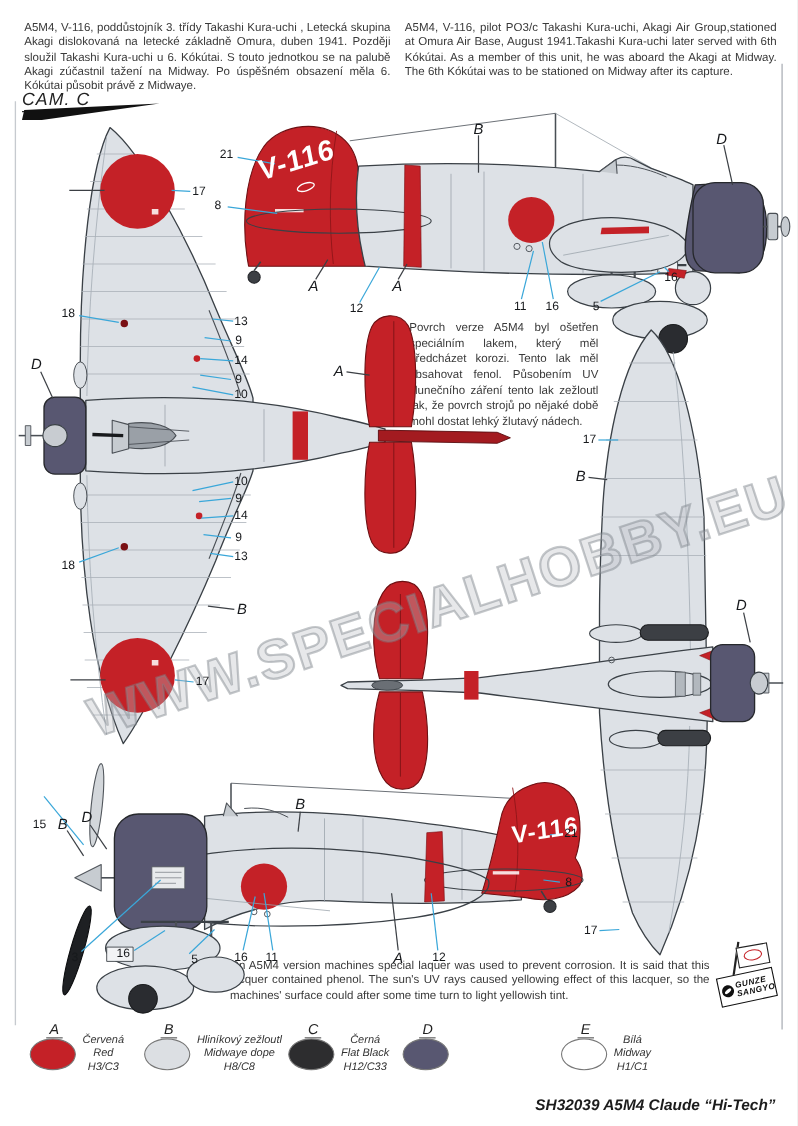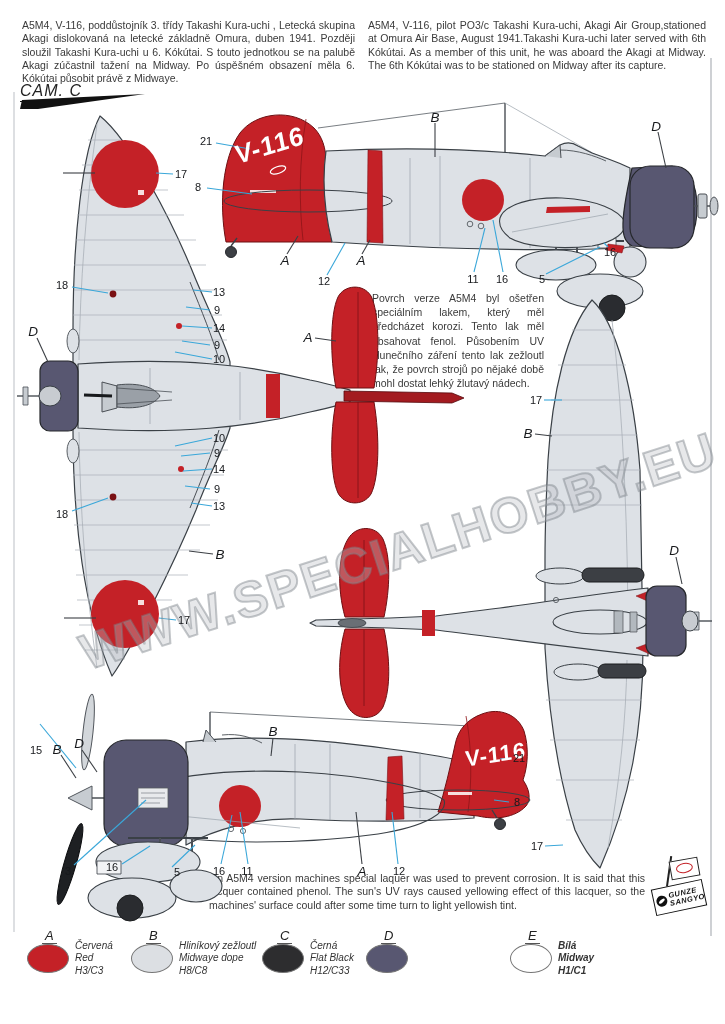--- a/index.html
+++ b/index.html
@@ -18,21 +18,21 @@
   .callout.letter{font-style:italic;font-size:13.5px;}
   .tailcode{position:absolute;color:#fff;font-weight:bold;z-index:5;letter-spacing:1px;}
   .tc1{left:234px;top:130px;font-size:26px;transform:rotate(-17deg) skewX(-6deg);}
   .tc2{left:465px;top:742px;font-size:22px;transform:rotate(-9deg) skewX(-4deg);}
   .legend-item{position:absolute;top:928px;height:70px;}
   .legend-letter{position:absolute;top:0;font-style:italic;font-size:13px;color:#222;
                  border-bottom:1px solid #555;padding:0 3px;}
   .legend-swatch{position:absolute;top:16px;width:40px;height:27px;border-radius:50%;
                  border:1px solid #777;}
   .legend-text{position:absolute;top:12px;font-style:italic;font-size:10px;line-height:12.4px;
-               color:#333;white-space:nowrap;}
+               color:#333;white-space:nowrap;text-align:center;}
   .footer-title{font-size:14px;font-weight:bold;font-style:italic;color:#1c1c1c;white-space:nowrap;}
   .logo-box{position:absolute;left:653px;top:884px;width:52px;height:27px;border:1.6px solid #111;
             background:#fff;transform:rotate(-12deg);display:flex;align-items:center;gap:2px;
             padding:1px 2px;box-sizing:border-box;z-index:7;}
   .logo-circle{width:11px;height:11px;border-radius:50%;background:#111;position:relative;flex:0 0 auto;}
   .logo-circle:after{content:"";position:absolute;left:2px;top:4px;width:7px;height:3px;
             background:#fff;border-radius:50%;transform:rotate(-30deg);}
   .logo-text{font-size:7.5px;line-height:7.5px;font-weight:bold;font-style:italic;color:#111;
              letter-spacing:0.5px;}
   .logo-flag{position:absolute;left:670px;top:859px;width:27px;height:17px;border:1px solid #222;
@@ -403,27 +403,28 @@
         <div>H12/C33</div>
     </div>
   </div>
   <div class="legend-item" style="left:366px;width:140px;">
     <span class="legend-letter" style="left:15px;">D</span>
     <span class="legend-swatch" style="left: 0px; background: rgb(88, 87, 113);"></span>
   </div>
   <div class="legend-item" style="left:510px;width:110px;">
     <span class="legend-letter" style="left:15px;">E</span>
     <span class="legend-swatch" style="left: 0px; background: rgb(255, 255, 255);"></span>
-    <div class="legend-text" style="left:48px;font-weight:bold;">
+    <div class="legend-text" style="left:48px;">
       <div>Bílá</div>
         <div>Midway</div>
         <div>H1/C1</div>
     </div>
   </div>
 
+  <div class="abs footer-title" style="right:20px;top:996px;">SH32039 A5M4 Claude “Hi-Tech”</div>
 
   <div class="flag-pole"></div>
   <div class="logo-flag">
     <span class="flag-mark"></span>
   </div>
   <div class="logo-box">
     <span class="logo-circle"></span>
     <span class="logo-text">
       <div>GUNZE</div>
       <div>SANGYO</div>

